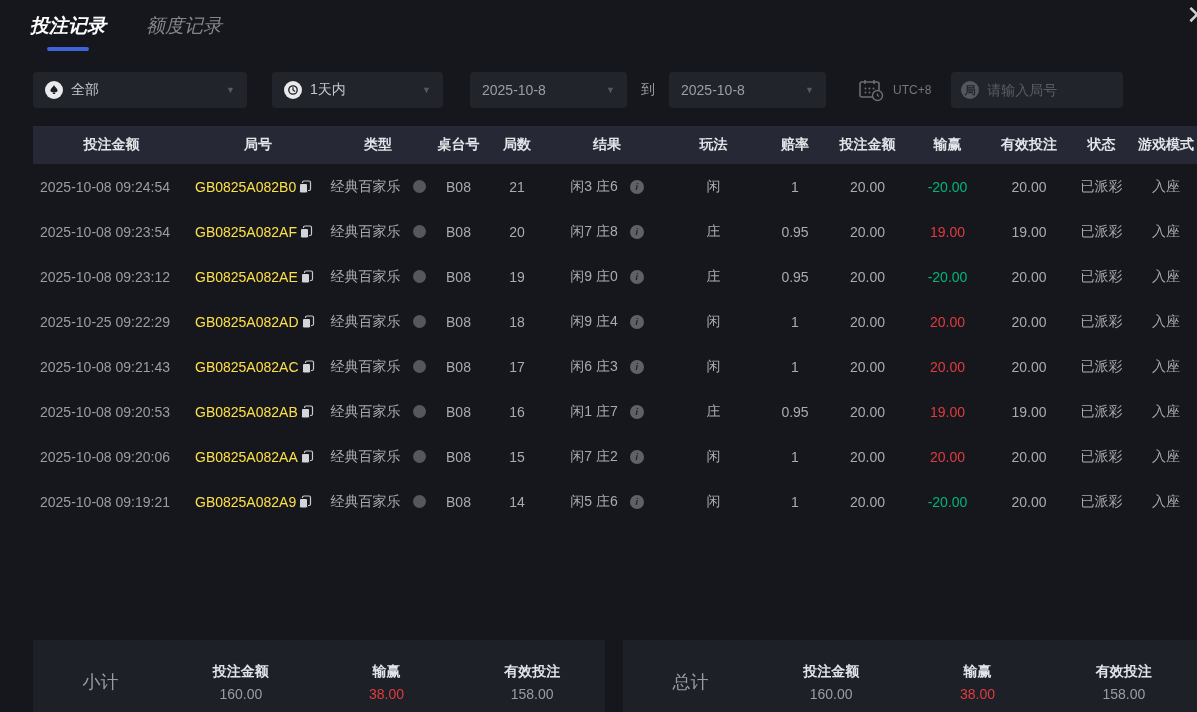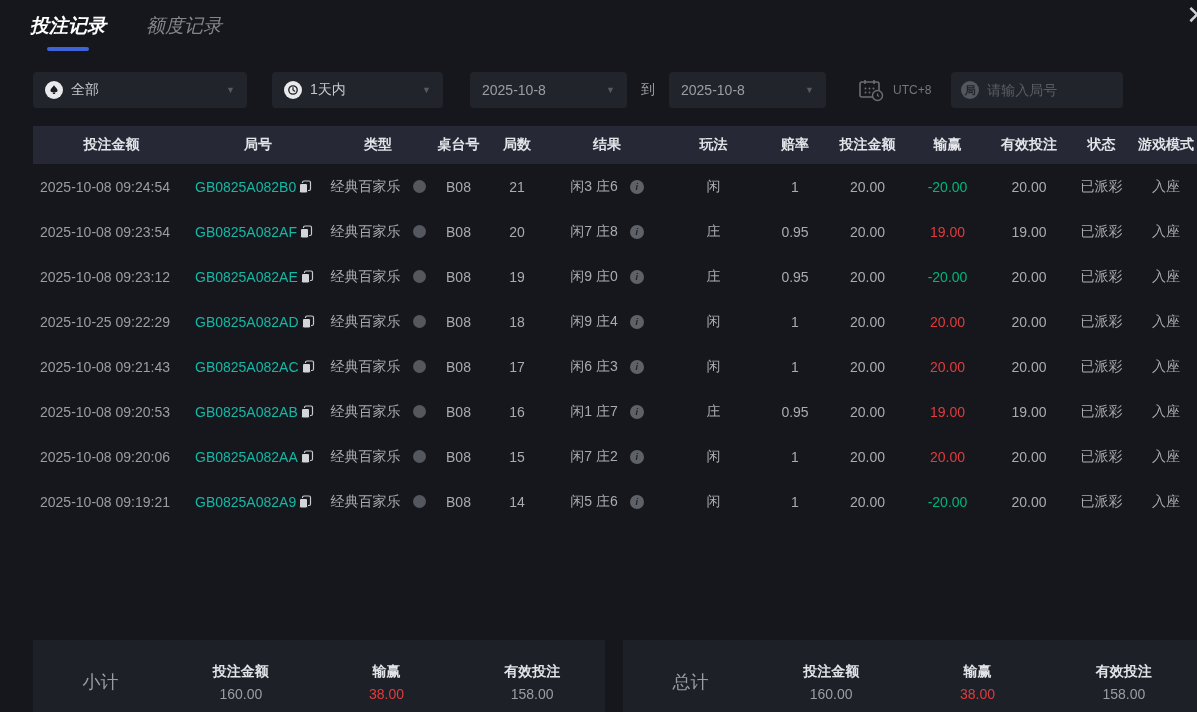--- a/index.html
+++ b/index.html
@@ -69,21 +69,21 @@
   .thead {
     position:absolute; top:126px; left:33px; right:0; height:38px;
     background:#262836; font-size:14px; font-weight:bold; color:#e2e4e8;
   }
   .th { text-align:center; }
   .tbody { position:absolute; top:164px; left:33px; right:0; }
   .row { height:45px; font-size:14px; color:#a8abb1; }
   .td { text-align:center; white-space:nowrap; overflow:hidden; }
   .td.left { text-align:left; }
   .t-time { padding-left:7px; color:#9a9da3; }
-  .t-round { padding-left:5px; color:#14b8a6; display:flex; align-items:center; gap:2px; }
+  .t-round { padding-left:5px; color:#fde047; display:flex; align-items:center; gap:2px; }
   .t-type, .t-result { display:flex; align-items:center; justify-content:center; gap:12px; }
   .dot-icon { width:13px; height:13px; border-radius:50%; background:#54575e; flex:0 0 13px; }
   .info-icon {
     width:14px; height:14px; border-radius:50%; background:#5e6168; color:#1f2127;
     font-size:9px; font-weight:bold; display:flex; align-items:center; justify-content:center;
     flex:0 0 14px; cursor:pointer; font-style:italic;
   }
   .copy-icon { display:inline-flex; cursor:pointer; }
   
   .summary-panel {

